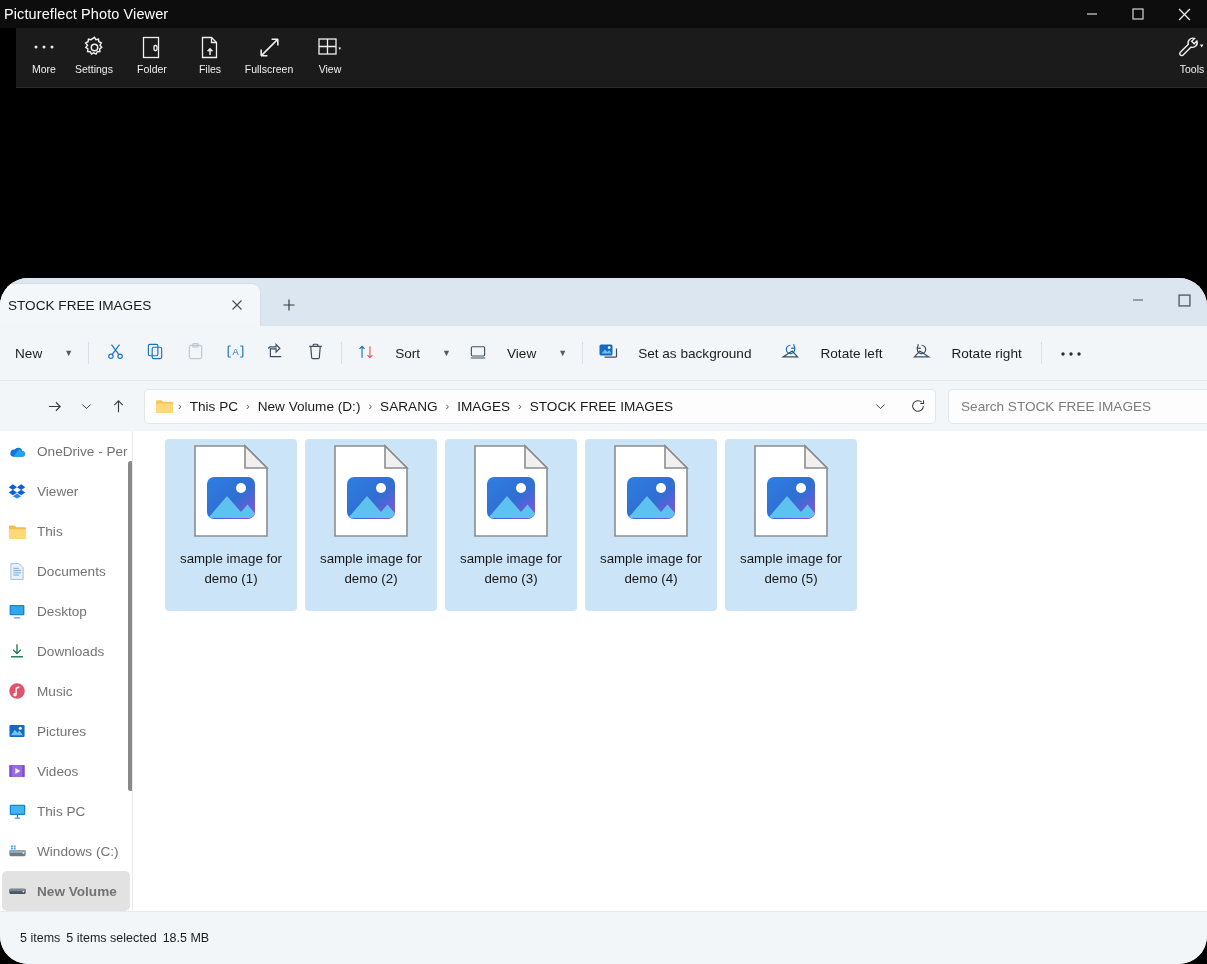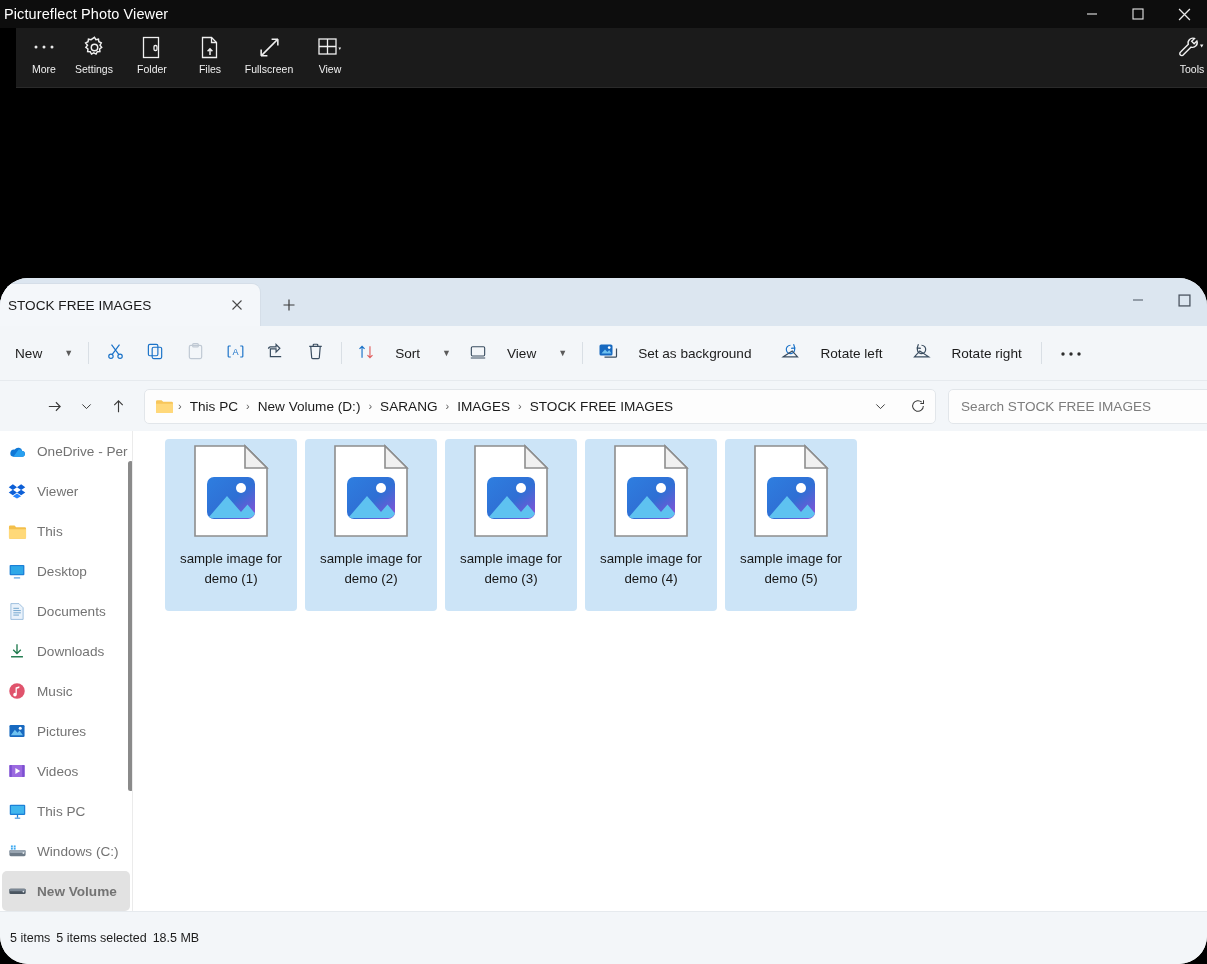--- a/index.html
+++ b/index.html
@@ -168,21 +168,21 @@
   .tile.selected { background: #cce4f7; }
   .tile-icon { width: 92px; height: 104px; display: flex; align-items: center; justify-content: center; }
   .tile-name {
     margin-top: 6px; font-size: 13.3px; line-height: 20px; color: #171717;
     text-align: center; width: 122px;
   }
 
   .ex-status {
     position: absolute; left: 0; top: 633px; width: 1207px; height: 53px;
     background: #f3f6f9; border-top: 1px solid #e6eaee;
-    display: flex; align-items: center; gap: 6px; padding-left: 10px;
+    display: flex; align-items: center; gap: 6px; padding-left: 20px;
     font-size: 12.5px; color: #1b1b1b; white-space: nowrap;
   }
 </style>
 </head>
 <body>
 
 <div id="photo-viewer">
 
   <div class="pv-titlebar">
     <div class="pv-title">Pictureflect Photo Viewer</div>
@@ -523,36 +523,36 @@
         <span class="nav-ic">
           <svg width="19" height="17" viewBox="0 0 20 17">
             <path d="M1 3.6a1.3 1.3 0 0 1 1.3-1.3h4.6l1.7 1.8h9.1a1.3 1.3 0 0 1 1.3 1.3v9.3a1.3 1.3 0 0 1-1.3 1.3H2.3A1.3 1.3 0 0 1 1 14.7z" fill="#f3bf4b"></path>
             <path d="M1 6.2h18v8.5a1.3 1.3 0 0 1-1.3 1.3H2.3A1.3 1.3 0 0 1 1 14.7z" fill="#ffd979"></path>
           </svg>
         </span>
         <span>This</span>
       </div>
       <div class="navitem">
         <span class="nav-ic">
+          <svg width="16" height="19" viewBox="0 0 17 20">
+            <path d="M2 1.6h8.6l4.4 4.4v12.4H2z" fill="#e9f2fb" stroke="#8fb6d9" stroke-width=".9"></path>
+            <path d="M4.6 6.6h6M4.6 9h8M4.6 11.4h8M4.6 13.8h6" stroke="#6fa3cc" stroke-width="1"></path>
+          </svg>
+        </span>
+        <span>Documents</span>
+      </div>
+      <div class="navitem">
+        <span class="nav-ic">
           <svg width="18" height="18" viewBox="0 0 20 20">
             <rect x="1.8" y="3.2" width="16.4" height="11.6" rx="1.1" fill="#1c7fd6"></rect>
             <rect x="3.2" y="4.6" width="13.6" height="8.8" fill="#2ea8e8"></rect>
             <path d="M6.5 17.2h7v1h-7z" fill="#1c7fd6"></path>
           </svg>
         </span>
         <span>Desktop</span>
-      </div>
-      <div class="navitem">
-        <span class="nav-ic">
-          <svg width="16" height="19" viewBox="0 0 17 20">
-            <path d="M2 1.6h8.6l4.4 4.4v12.4H2z" fill="#e9f2fb" stroke="#8fb6d9" stroke-width=".9"></path>
-            <path d="M4.6 6.6h6M4.6 9h8M4.6 11.4h8M4.6 13.8h6" stroke="#6fa3cc" stroke-width="1"></path>
-          </svg>
-        </span>
-        <span>Documents</span>
       </div>
       <div class="navitem">
         <span class="nav-ic">
           <svg width="18" height="18" viewBox="0 0 20 20" fill="none" stroke="#1f7a4d" stroke-width="1.5">
             <path d="M10 2.6 V12.6 M5.8 8.6 L10 12.9 L14.2 8.6"></path>
             <path d="M3.4 16.4 H16.6" stroke-width="1.6"></path>
           </svg>
         </span>
         <span>Downloads</span>
       </div>

